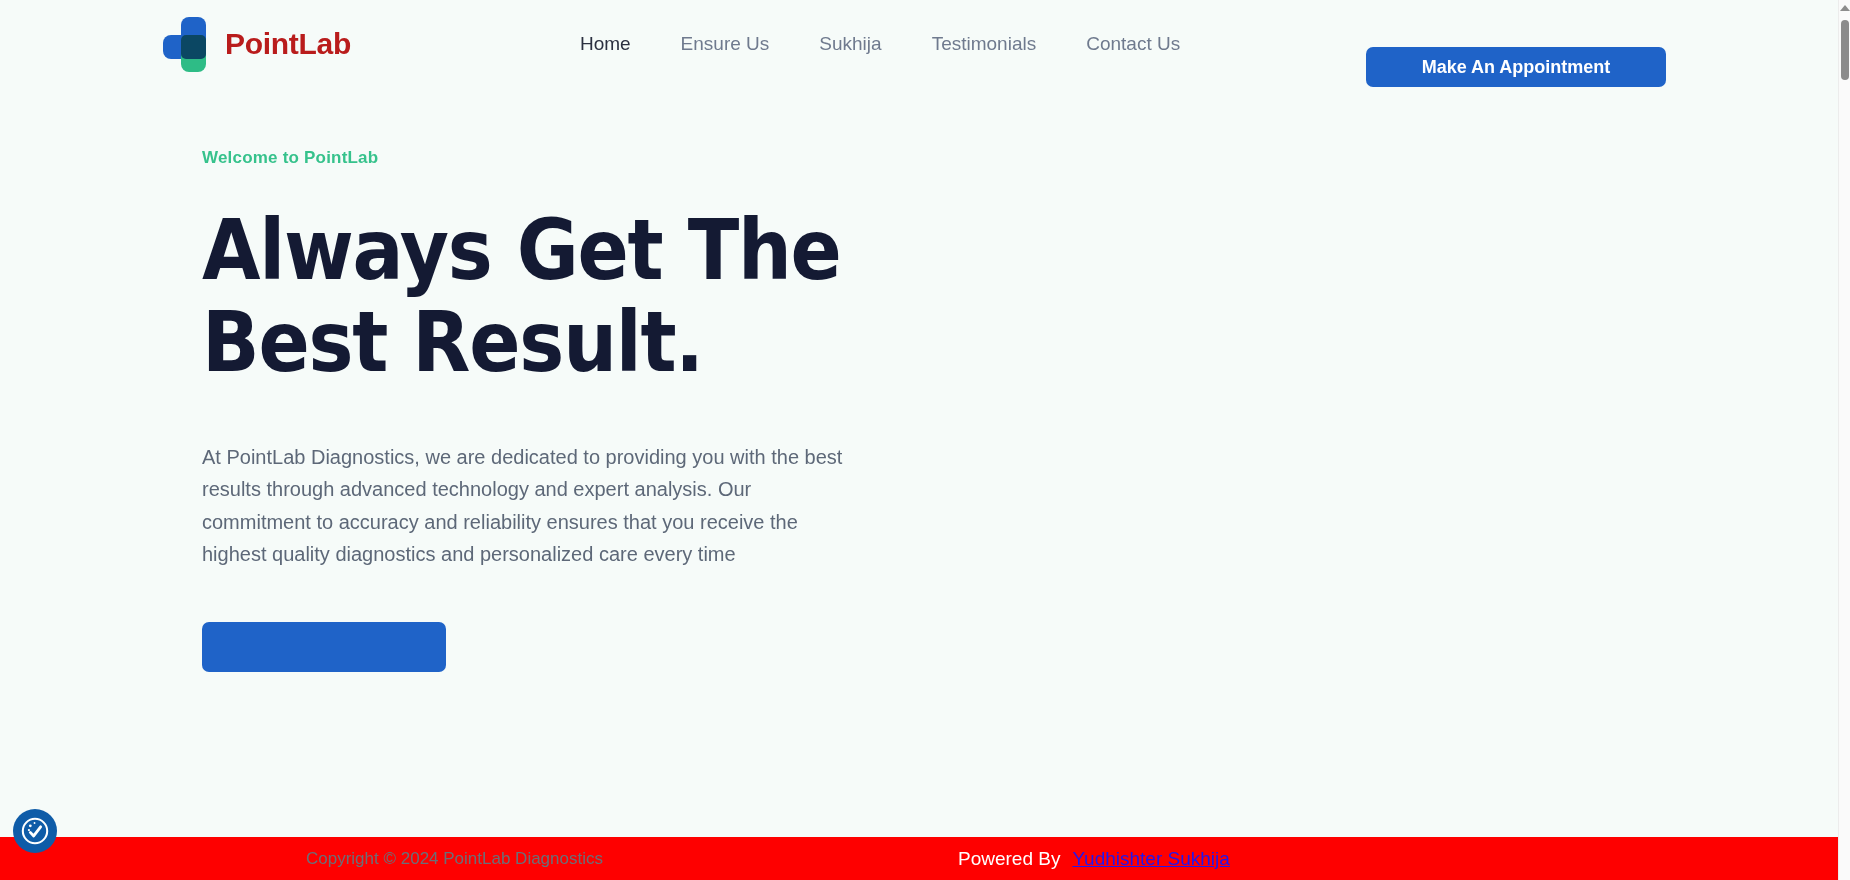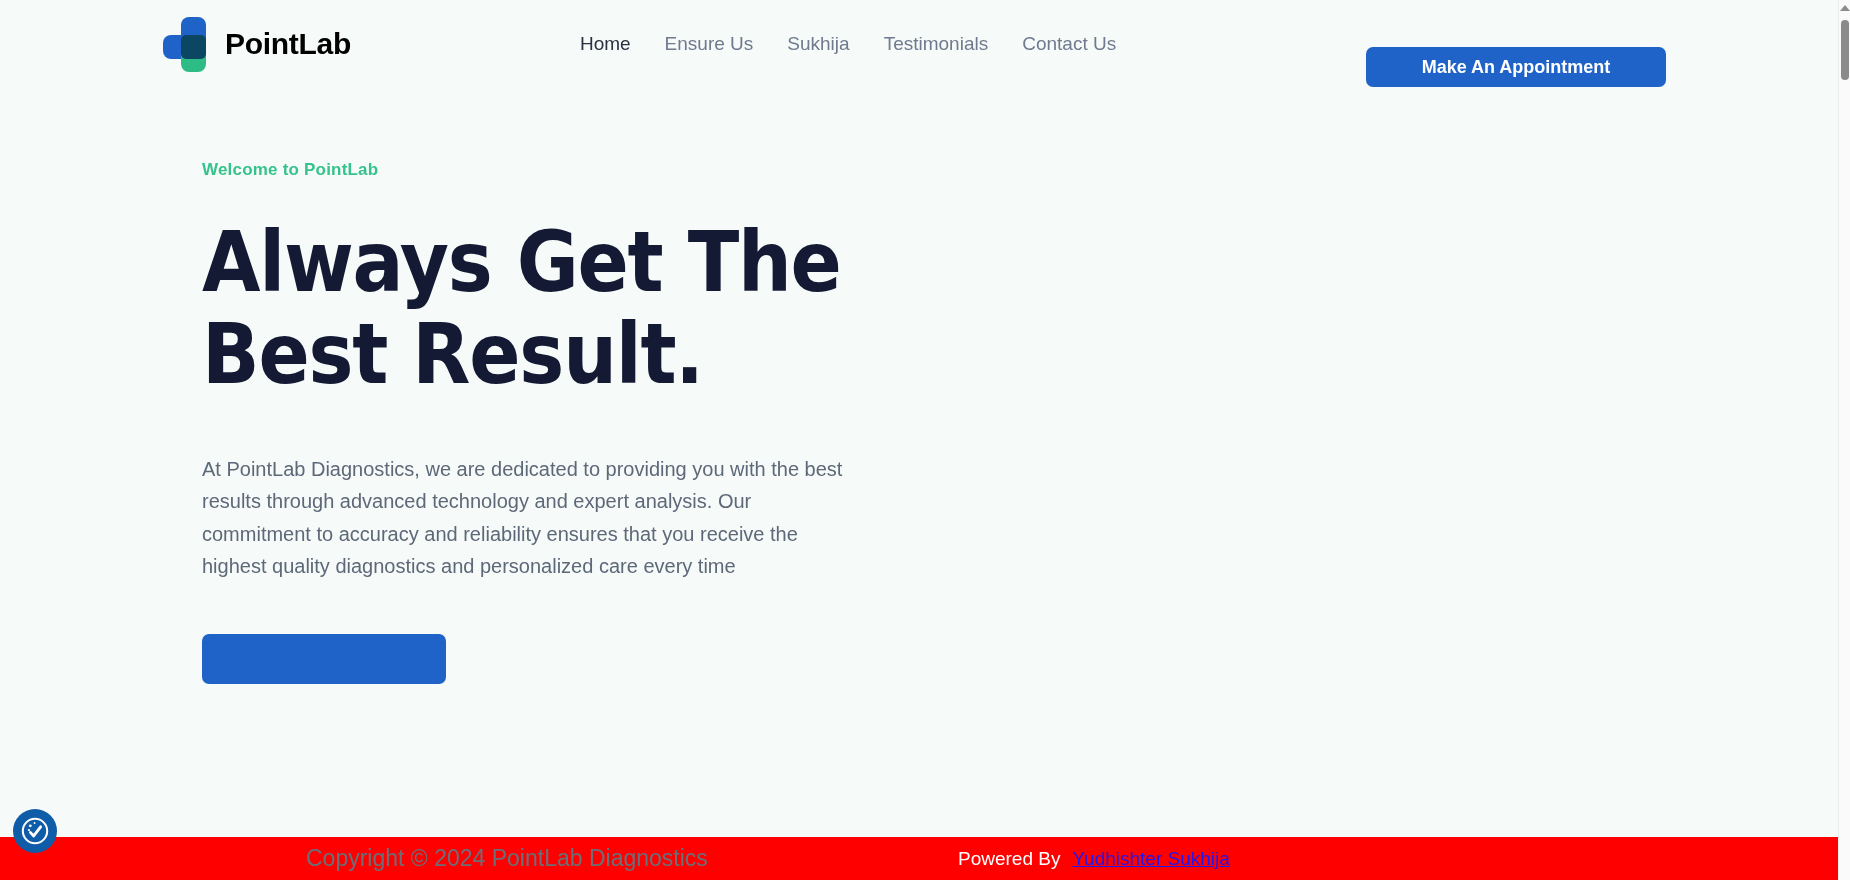--- a/index.html
+++ b/index.html
@@ -49,26 +49,26 @@
     width:25px; height:35px;
     background:#2ebc86; border-radius:8px;
   }
   .logo-mark .bar-overlap {
     position:absolute; left:18px; top:20px;
     width:25px; height:24px;
     background:#0b4763; border-radius:5px;
   }
   .brand-name {
     font-size:30px; font-weight:700;
-    color:#000000; letter-spacing:-0.3px;
+    color:#b91c1c; letter-spacing:-0.3px;
   }
 
   .main-nav {
     display:flex; align-items:center;
-    gap:0px;
+    gap:16px;
     margin-left:212px;
   }
   .nav-link {
     font-size:19px;
     color:#6f7a8e;
     padding:0 17px;
     text-decoration:none;
     white-space:nowrap;
     cursor:pointer;
   }
@@ -81,21 +81,21 @@
     background:#1f63c8;
     color:#ffffff;
     border:none; border-radius:7px;
     font-size:18px; font-weight:700;
     font-family:"Liberation Sans", sans-serif;
     cursor:pointer;
     display:flex; align-items:center; justify-content:center;margin-top:24px;
   }
 
   
-  .hero { position:absolute; top:160px; left:0; width:1838px; }
+  .hero { position:absolute; top:148px; left:0; width:1838px; }
   .hero-inner { margin-left:202px; max-width:720px; }
   .hero-eyebrow {
     font-size:17px; font-weight:700;
     color:#36c28c;
     letter-spacing:0.2px;
     margin-bottom:36px;
   }
   .hero-title {
     font-size:84px;
     line-height:1.10;
@@ -165,21 +165,21 @@
   .footer-bar {
     position:absolute;
     left:0; bottom:0;
     width:1838px; height:43px;
     background:#fe0000;
     display:flex; align-items:center;
     z-index:50;
   }
   .footer-copy {
     position:absolute; left:306px;
-    font-size:23px;
+    font-size:17px;
     color:#6a6f78;
     white-space:nowrap;
   }
   .footer-powered-wrap {
     position:absolute; left:958px;
     display:flex; align-items:baseline;
     font-size:19px;
     white-space:nowrap;
   }
   .footer-powered {

